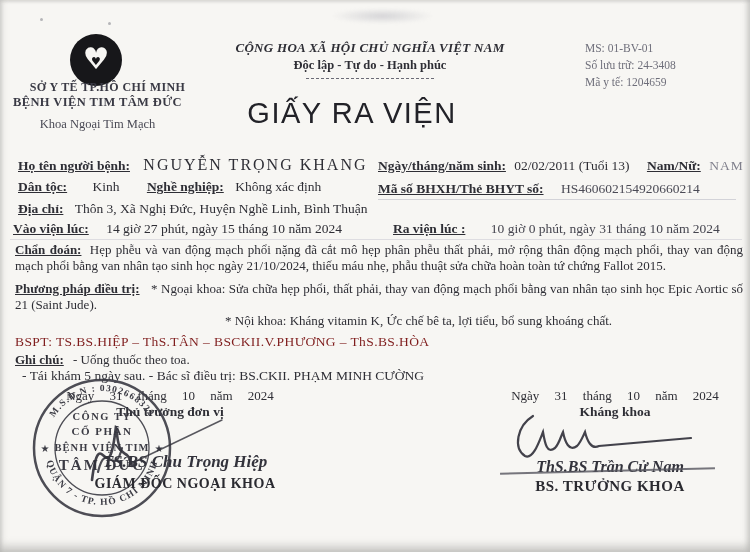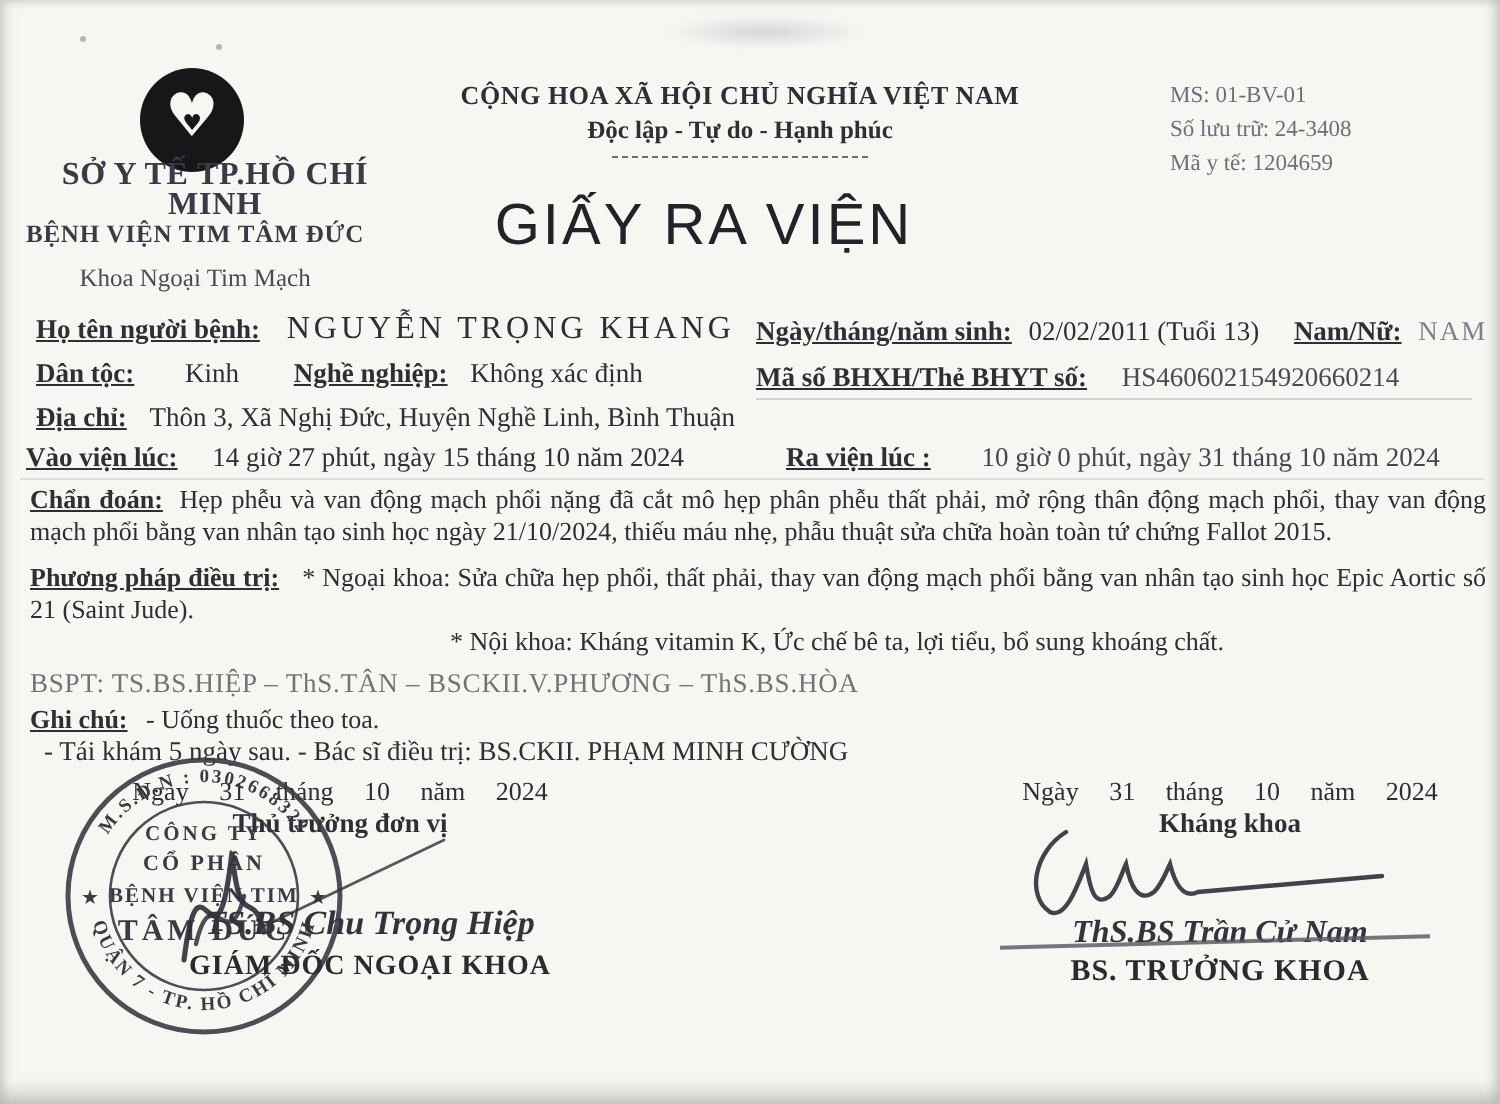--- a/index.html
+++ b/index.html
@@ -12,35 +12,35 @@
   }
   .abs{position:absolute;}
   .b{font-weight:bold;text-decoration:underline;}
   .faded{color:#80808c;}
   
   .smudge{left:330px;top:8px;width:105px;height:16px;background:radial-gradient(ellipse at center,#b9b9c0 0%,rgba(185,185,192,0) 70%);filter:blur(1.5px);opacity:.55;}
   .logo{left:70px;top:34px;width:52px;height:52px;border-radius:50%;background:#17171a;}
   .logo .hw{position:absolute;left:50%;top:50%;transform:translate(-50%,-54%);font-size:30px;color:#f7f6f3;font-family:"DejaVu Sans",sans-serif;}
   .logo .hb{position:absolute;left:50%;top:50%;transform:translate(-50%,-40%);font-size:11px;color:#17171a;font-family:"DejaVu Sans",sans-serif;}
   .org{left:0;top:80px;width:195px;text-align:center;line-height:15px;}
-  .org .l1{font-size:16px;font-weight:bold;letter-spacing:.4px;color:#3a3a45;margin-left:20px;}
+  .org .l1{font-size:12px;font-weight:bold;letter-spacing:.4px;color:#3a3a45;margin-left:20px;}
   .org .l2{font-size:12.5px;font-weight:bold;letter-spacing:.4px;color:#3a3a45;}
   .org .l3{font-size:12.5px;margin-top:7px;color:#4a4a55;}
   .nat{left:230px;top:40px;width:280px;text-align:center;}
-  .nat .l1{font-size:13px;font-weight:bold;letter-spacing:.3px;}
+  .nat .l1{font-size:13px;font-weight:bold;letter-spacing:.3px;font-style:italic;}
   .nat .l2{font-size:12.5px;font-weight:bold;margin-top:2px;}
   .nat .dash{width:128px;margin:4px auto 0;border-bottom:1.5px dashed #6a6a75;height:1px;}
   .meta{left:585px;top:40px;width:160px;font-size:11.5px;line-height:17px;color:#6e6e7a;}
   .title{left:0;top:97px;width:704px;text-align:center;font-family:"Liberation Sans","DejaVu Sans",sans-serif;font-weight:normal;font-size:29px;letter-spacing:1.5px;color:#222228;}
   
   .row{font-size:13.5px;white-space:nowrap;}
   .name-val{font-size:16px;letter-spacing:2px;}
   .rule{height:1px;background:#d3d3d8;}
   .just{font-size:13px;line-height:15.5px;text-align:justify;}
-  .team{font-size:13.5px;letter-spacing:.4px;color:#737373;}
+  .team{font-size:13.5px;letter-spacing:.4px;color:#7f1d1d;}
   
   .sigdate{font-size:13px;text-align:center;}
   .sigrole{font-size:13.5px;font-weight:bold;text-align:center;}
   .signer{font-size:17px;font-style:italic;font-weight:bold;text-align:center;color:#33333c;}
   .sigtitle{font-size:14px;font-weight:bold;text-align:center;letter-spacing:.5px;color:#2a2a30;}
   .wsp{word-spacing:12px;}
   .strike{height:1.5px;background:#55555e;transform:rotate(-1.5deg);opacity:.8;}
   svg text{font-family:"Liberation Serif","DejaVu Serif",serif;}
   .speck{width:3px;height:3px;border-radius:50%;background:#9a9aa0;opacity:.7;}
 </style>

